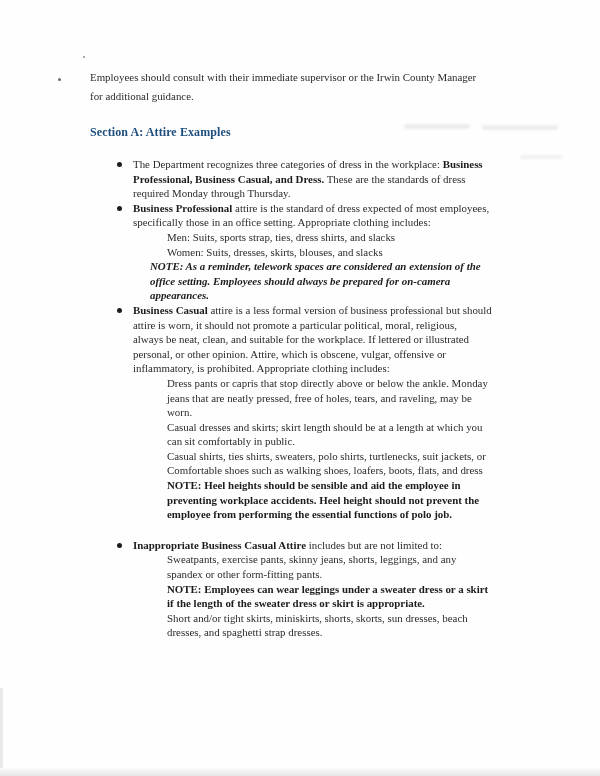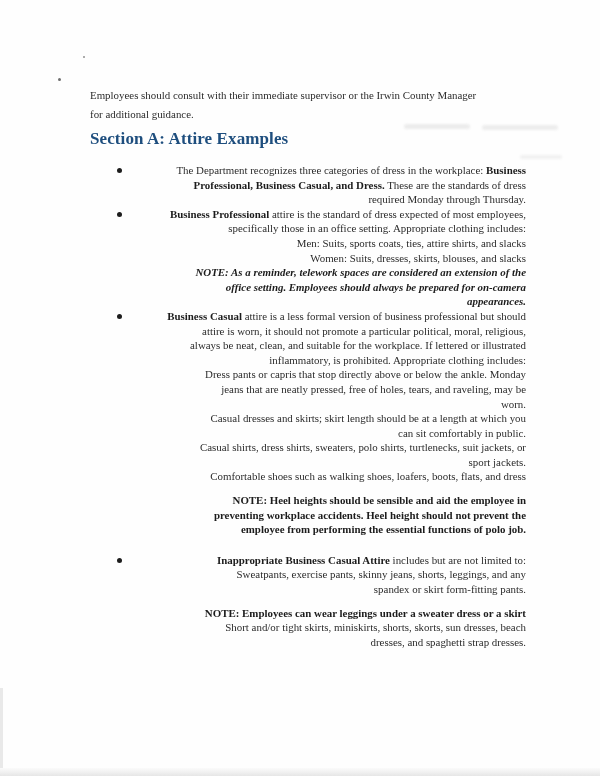--- a/index.html
+++ b/index.html
@@ -3,32 +3,32 @@
 <meta charset="utf-8">
 <style>
   html,body{margin:0;padding:0;}
   body{
     width:600px;height:776px;position:relative;overflow:hidden;
     background:#ffffff;
     font-family:"Liberation Serif", serif;
     color:#2b2b2b;
   }
   .page{position:absolute;inset:0;background:#fefefe;overflow:hidden;}
-  .content{position:absolute;left:90px;top:86px;width:436px;font-size:10.9px;}
+  .content{position:absolute;left:90px;top:68px;width:436px;font-size:10.9px;}
   .intro{line-height:19px;}
-  .heading{margin-top:7px;line-height:15px;font-size:17px;font-weight:700;letter-spacing:.1px;}
+  .heading{margin-top:19px;line-height:15px;font-size:12px;font-weight:700;letter-spacing:.1px;}
   .bullets{margin-top:17px;line-height:14.6px;}
-  .bullet{position:relative;padding-left:43px;text-align:right;}
+  .bullet{position:relative;padding-left:43px;}
   .bullet.gap-lg{margin-top:16px;}
   .dot{position:absolute;left:27px;top:5px;width:5px;height:5px;border-radius:50%;background:#1d1d1d;}
   .line{white-space:nowrap;}
   .sub{padding-left:34px;}
   .note{padding-left:34px;font-weight:700;color:#1c1c1c;}
   .note.indent-sm{padding-left:17px;font-style:italic;}
-  .gap{margin-top:9px;}
+  .gap{}
   b{font-weight:700;color:#1c1c1c;}
   
   .speck{position:absolute;border-radius:50%;}
   .speck.s1{left:83px;top:56px;width:2px;height:2px;background:#909090;}
   .speck.s2{left:58px;top:78px;width:3px;height:3px;background:#6e6e6e;}
   .streak{position:absolute;border-radius:3px;filter:blur(1px);}
   .streak.k1{left:404px;top:124px;width:66px;height:5px;background:#ececec;}
   .streak.k2{left:482px;top:125px;width:76px;height:5px;background:#ededed;}
   .streak.k3{left:520px;top:155px;width:42px;height:4px;background:#f1f1f1;}
   .edge-bottom{position:absolute;left:0;bottom:0;width:600px;height:8px;
@@ -60,70 +60,71 @@
             <div class="line"><b>Professional, Business Casual, and Dress.</b><span> These are the standards of dress</span></div>
             <div class="line"><span>required Monday through Thursday.</span></div>
           </div>
         </div>
         <div class="bullet">
           <span class="dot"></span>
           <div>
             <div class="line"><b>Business Professional</b><span> attire is the standard of dress expected of most employees,</span></div>
             <div class="line"><span>specifically those in an office setting. Appropriate clothing includes:</span></div>
             <div class="sub">
-              <div class="line">Men: Suits, sports coats, ties, attire shirts, and slacks</div>
+              <div class="line">Men: Suits, sports strap, ties, dress shirts, and slacks</div>
               <div class="line">Women: Suits, dresses, skirts, blouses, and slacks</div>
             </div>
             <div class="note indent-sm">
               <div class="line">NOTE: As a reminder, telework spaces are considered an extension of the</div>
               <div class="line">office setting. Employees should always be prepared for on-camera</div>
               <div class="line">appearances.</div>
             </div>
           </div>
         </div>
         <div class="bullet">
           <span class="dot"></span>
           <div>
             <div class="line"><b>Business Casual</b><span> attire is a less formal version of business professional but should</span></div>
             <div class="line"><span>attire is worn, it should not promote a particular political, moral, religious,</span></div>
             <div class="line"><span>always be neat, clean, and suitable for the workplace. If lettered or illustrated</span></div>
+            <div class="line"><span>personal, or other opinion. Attire, which is obscene, vulgar, offensive or</span></div>
             <div class="line"><span>inflammatory, is prohibited. Appropriate clothing includes:</span></div>
             <div class="sub">
               <div class="line">Dress pants or capris that stop directly above or below the ankle. Monday</div>
               <div class="line">jeans that are neatly pressed, free of holes, tears, and raveling, may be</div>
               <div class="line">worn.</div>
             </div>
             <div class="sub">
               <div class="line">Casual dresses and skirts; skirt length should be at a length at which you</div>
               <div class="line">can sit comfortably in public.</div>
             </div>
             <div class="sub">
-              <div class="line">Casual shirts, dress shirts, sweaters, polo shirts, turtlenecks, suit jackets, or</div>
-              <div class="line">sport jackets.</div>
+              <div class="line">Casual shirts, ties shirts, sweaters, polo shirts, turtlenecks, suit jackets, or</div>
             </div>
             <div class="sub">
               <div class="line">Comfortable shoes such as walking shoes, loafers, boots, flats, and dress</div>
             </div>
             <div class="note gap">
               <div class="line">NOTE: Heel heights should be sensible and aid the employee in</div>
               <div class="line">preventing workplace accidents. Heel height should not prevent the</div>
               <div class="line">employee from performing the essential functions of polo job.</div>
             </div>
           </div>
         </div>
         <div class="bullet gap-lg">
           <span class="dot"></span>
           <div>
             <div class="line"><b>Inappropriate Business Casual Attire</b><span> includes but are not limited to:</span></div>
             <div class="sub">
               <div class="line">Sweatpants, exercise pants, skinny jeans, shorts, leggings, and any</div>
-              <div class="line">spandex or skirt form-fitting pants.</div>
+              <div class="line">spandex or other form-fitting pants.</div>
             </div>
             <div class="note gap">
               <div class="line">NOTE: Employees can wear leggings under a sweater dress or a skirt</div>
+              <div class="line">if the length of the sweater dress or skirt is appropriate.</div>
             </div>
             <div class="sub">
               <div class="line">Short and/or tight skirts, miniskirts, shorts, skorts, sun dresses, beach</div>
               <div class="line">dresses, and spaghetti strap dresses.</div>
             </div>
           </div>
         </div>
       </div>
   </div>
 

